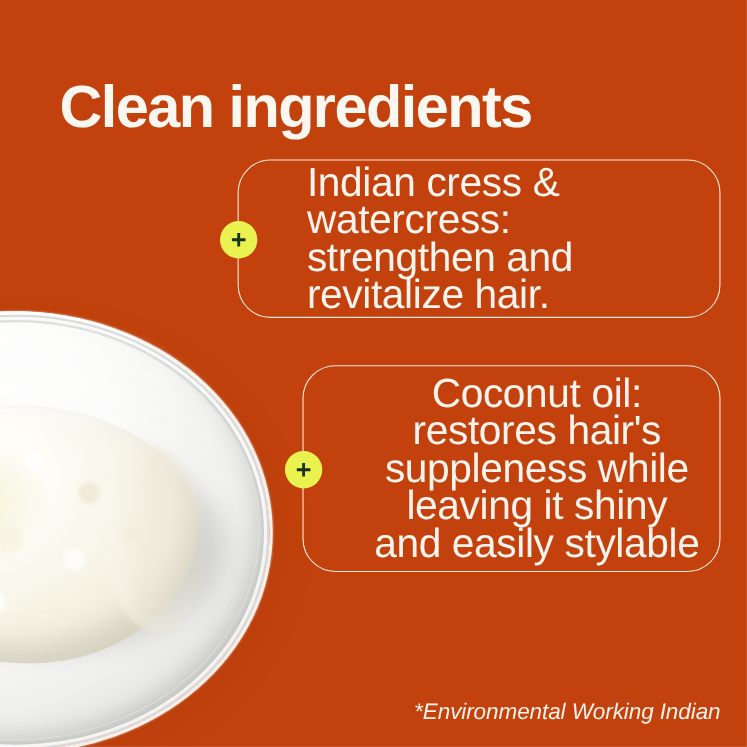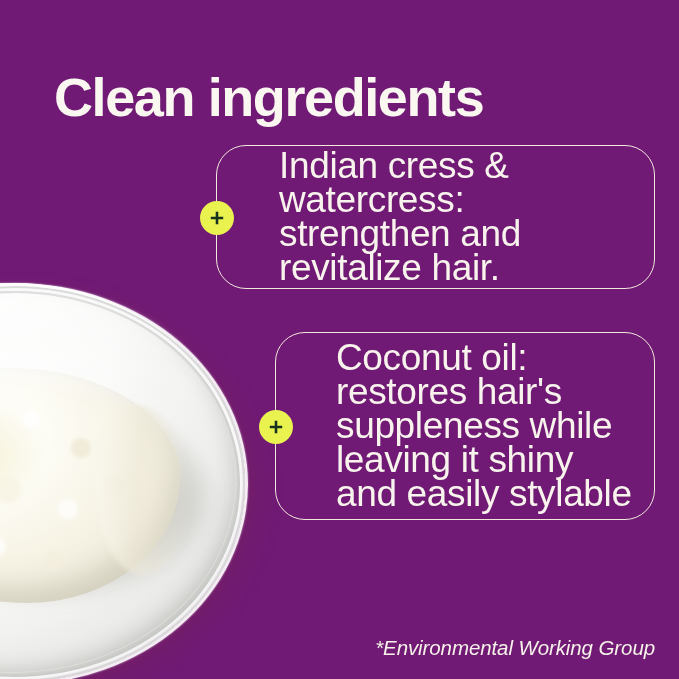--- a/index.html
+++ b/index.html
@@ -5,21 +5,21 @@
   html, body {
     margin: 0;
     padding: 0;
     background: #ffffff;
   }
   #poster {
     position: relative;
     width: 679px;
     height: 679px;
     overflow: hidden;
-    background: #701a75;
+    background: #c2410c;
     font-family: "Liberation Sans", sans-serif;
     -webkit-font-smoothing: antialiased;
   }
 
   
   .photo-layer {
     position: absolute;
     left: 0; top: 0;
     width: 679px; height: 679px;
     pointer-events: none;
@@ -188,21 +188,21 @@
   
   .card {
     position: absolute;
     box-sizing: border-box;
     border: 1.6px solid #F3E8DC;
     border-radius: 30px;
     display: flex;
     align-items: center;
   }
   .card--1 { left: 216px; top: 145px; width: 439px; height: 144px; }
-  .card--2 { left: 275px; top: 332px; width: 380px; height: 188px; }
+  .card--2 { left: 275px; top: 332px; width: 380px; height: 188px; text-align: center; }
 
   .card-text {
     color: #F8F3EC;
     font-size: 37px;
     line-height: 34px;
     font-weight: 400;
     letter-spacing: -0.35px;
   }
   .card--1 .card-text { padding-left: 62px; padding-right: 18px; }
   .card--2 .card-text { padding-left: 60px; padding-right: 14px; }
@@ -266,15 +266,15 @@
 
   <div class="card card--2">
     <span class="plus-badge">
       <svg width="16" height="16" viewBox="0 0 16 16" aria-hidden="true">
         <path d="M8 1.8 L8 14.2 M1.8 8 L14.2 8" stroke="#17331E" stroke-width="2.6" stroke-linecap="butt"></path>
       </svg>
     </span>
     <div class="card-text">Coconut oil: restores hair's suppleness while leaving it shiny and easily stylable</div>
   </div>
 
-  <div class="footnote">*Environmental Working Group</div>
+  <div class="footnote">*Environmental Working Indian</div>
 
 </div>
 
 </body></html>

